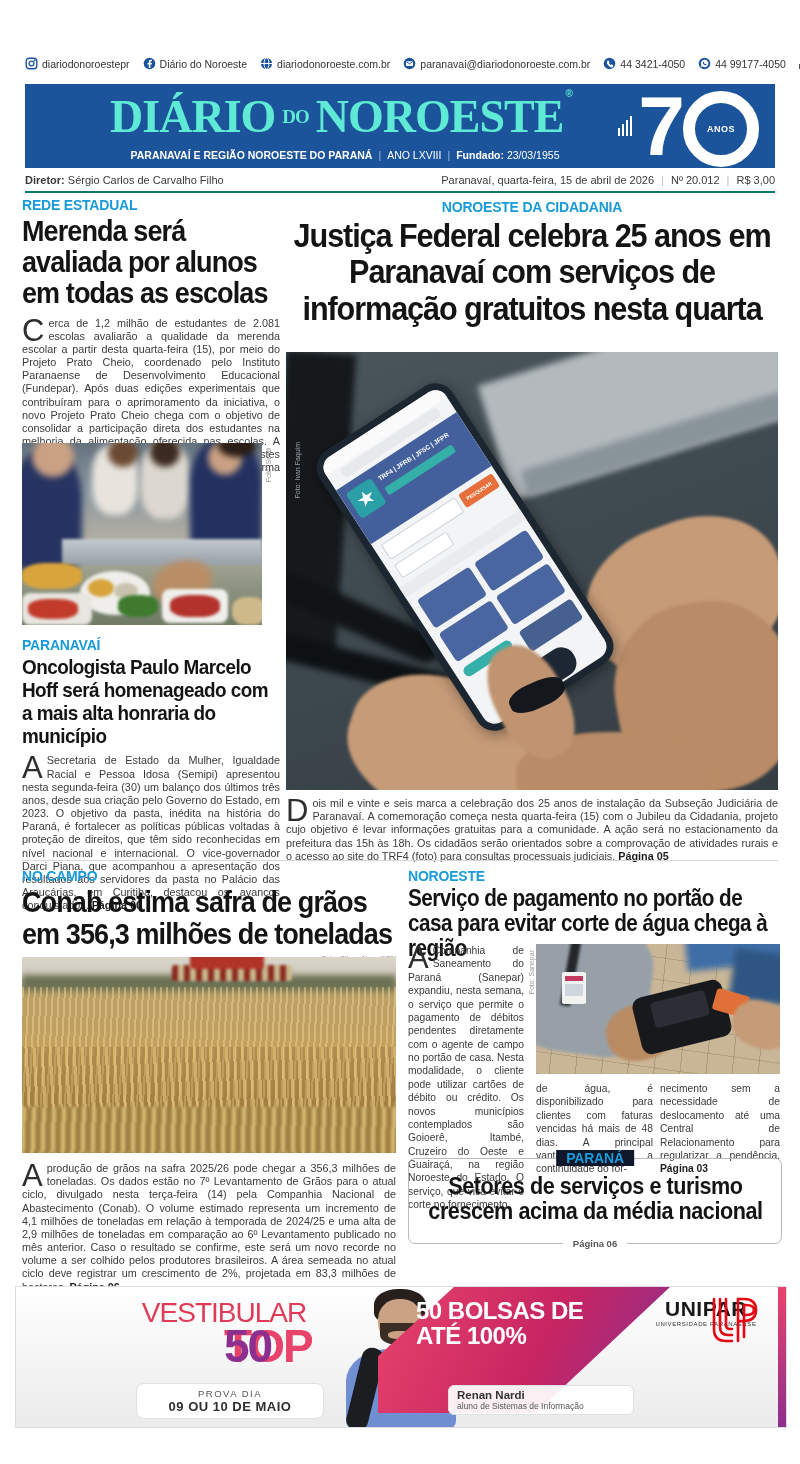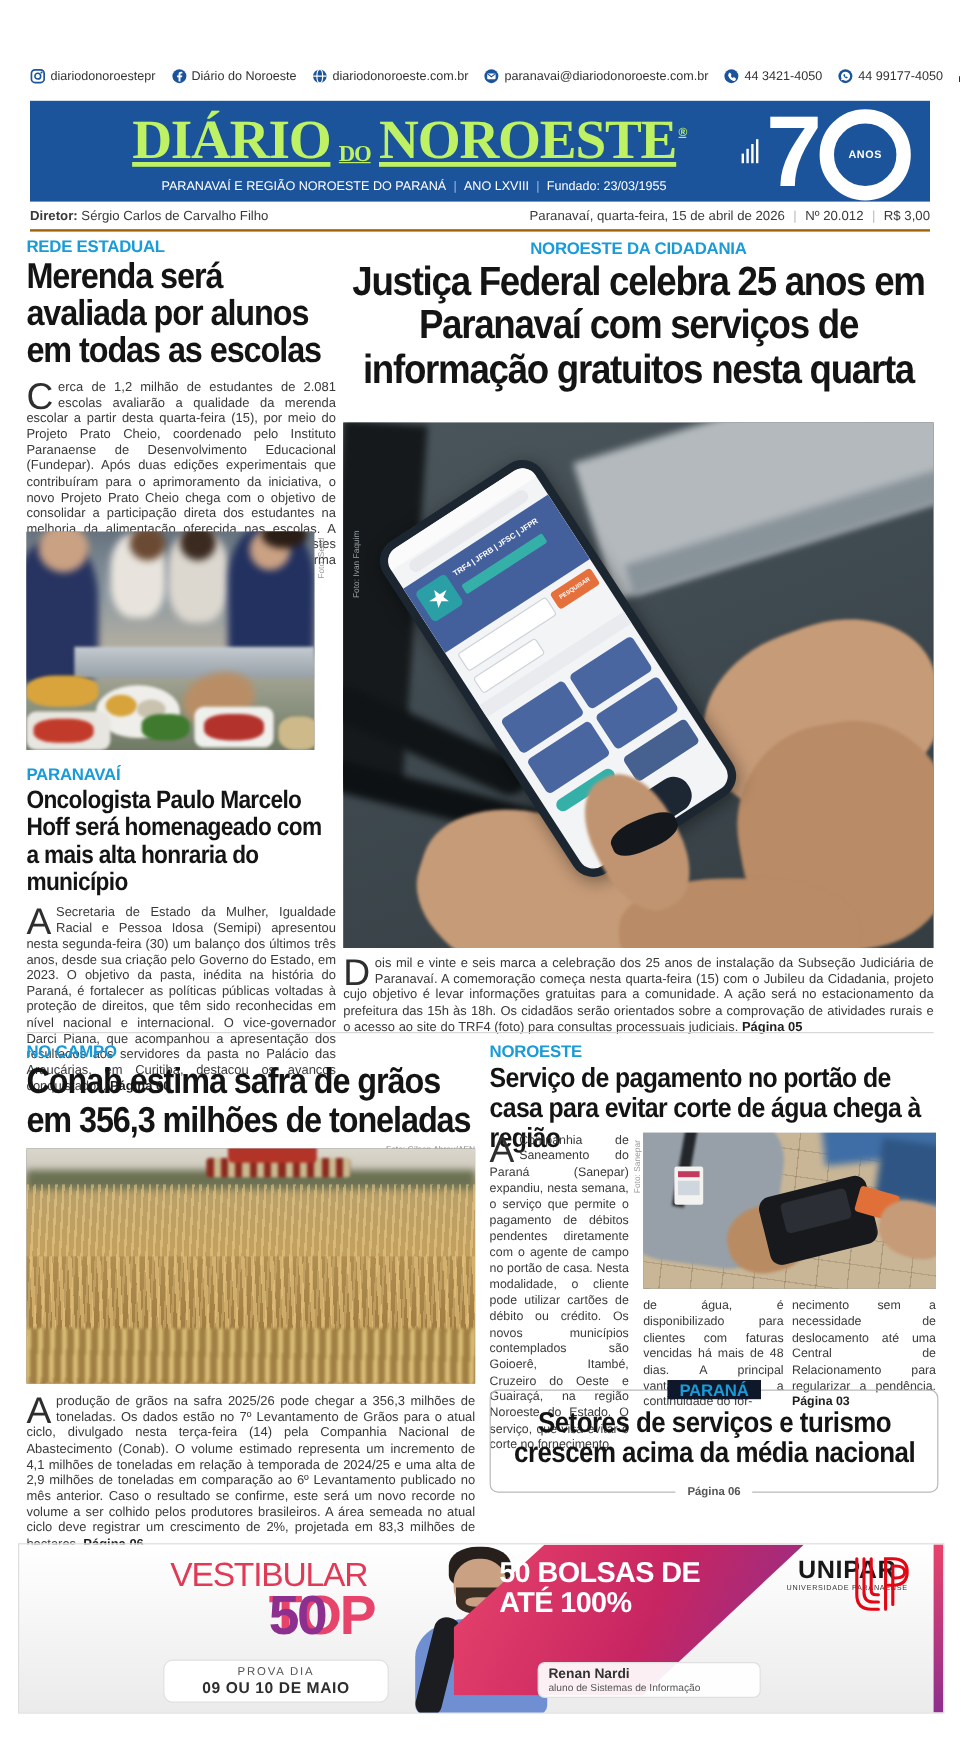--- a/index.html
+++ b/index.html
@@ -7,37 +7,37 @@
         font-family:"Liberation Sans",sans-serif;color:#222;}
   .abs{position:absolute;}
   
   .topbar{top:46px;left:25px;width:750px;height:34px;display:flex;align-items:center;font-size:10.5px;color:#333;}
   .soc{display:flex;align-items:flex-end;margin-right:13px;white-space:nowrap;}
   .soc svg{margin-right:4px;flex:none;}
   .wx{display:flex;align-items:center;margin-left:auto;}
   .wx-label{font-size:7px;font-weight:800;color:#222;text-align:right;line-height:1.15;margin-right:5px;}
   
   .masthead{top:84px;left:25px;width:750px;height:84px;background:#1b549b;}
-  .mh-title{position:absolute;top:10px;left:0;width:630px;display:flex;justify-content:center;align-items:flex-end;color:#bef264;
-            font-family:"Liberation Serif",serif;font-weight:700;letter-spacing:-1px;text-decoration:underline;}
+  .mh-title{position:absolute;top:10px;left:0;width:630px;display:flex;justify-content:center;align-items:center;color:#5eead4;
+            font-family:"Liberation Serif",serif;font-weight:700;letter-spacing:-1px;}
   .mh-big{font-size:46px;line-height:1;}
   .mh-do{font-size:19px;margin:0 7px;font-weight:700;}
   .mh-reg{font-size:10px;vertical-align:top;position:relative;top:-24px;left:2px;font-family:"Liberation Sans",sans-serif;}
   .mh-tag{position:absolute;bottom:7px;left:0;width:640px;text-align:center;color:#fff;font-size:10.5px;}
-  .mh-tag b{font-weight:400;}
+  .mh-tag b{font-weight:700;}
   .mh-sep{color:#9db7dc;margin:0 6px;font-weight:400;}
   .logo70{position:absolute;right:16px;top:2px;display:flex;align-items:center;height:80px;color:#fff;}
   .bars{display:flex;align-items:flex-end;margin-right:4px;}
   .bars i{display:block;width:2px;background:#fff;margin-right:2px;}
   .n7{font-size:84px;font-weight:900;line-height:76px;font-family:"Liberation Sans",sans-serif;letter-spacing:-4px;margin-right:2px;}
   .ring{width:52px;height:52px;border:12px solid #fff;border-radius:50%;display:flex;align-items:center;justify-content:center;margin-top:6px;}
   .ring span{font-size:9px;font-weight:800;letter-spacing:.5px;}
   
   .dateline{top:168px;left:25px;width:750px;height:23px;display:flex;align-items:center;justify-content:space-between;
-            font-size:11px;color:#3a3a3a;border-bottom:2px solid #a16207;}
+            font-size:11px;color:#3a3a3a;border-bottom:2px solid #0f766e;}
   .dateline b{font-weight:800;}
   .dsep{color:#bbb;margin:0 7px;}
   
   .kicker{font-size:14px;font-weight:800;color:#189bd8;letter-spacing:-.2px;}
   .hl{font-weight:800;color:#141414;}
   .cond{display:block;transform:scaleX(.9);transform-origin:0 0;width:111%;}
   .cond-c{display:block;transform:scaleX(.9);transform-origin:50% 0;width:111%;margin-left:-5.5%;}
   .body{font-size:10.8px;line-height:1.22;text-align:justify;color:#3a3a3a;}
   .dcap{float:left;font-size:31px;line-height:25px;padding:1px 4px 0 0;font-weight:400;color:#2e2e2e;}
   .pref{font-weight:800;color:#1d1d1d;}

